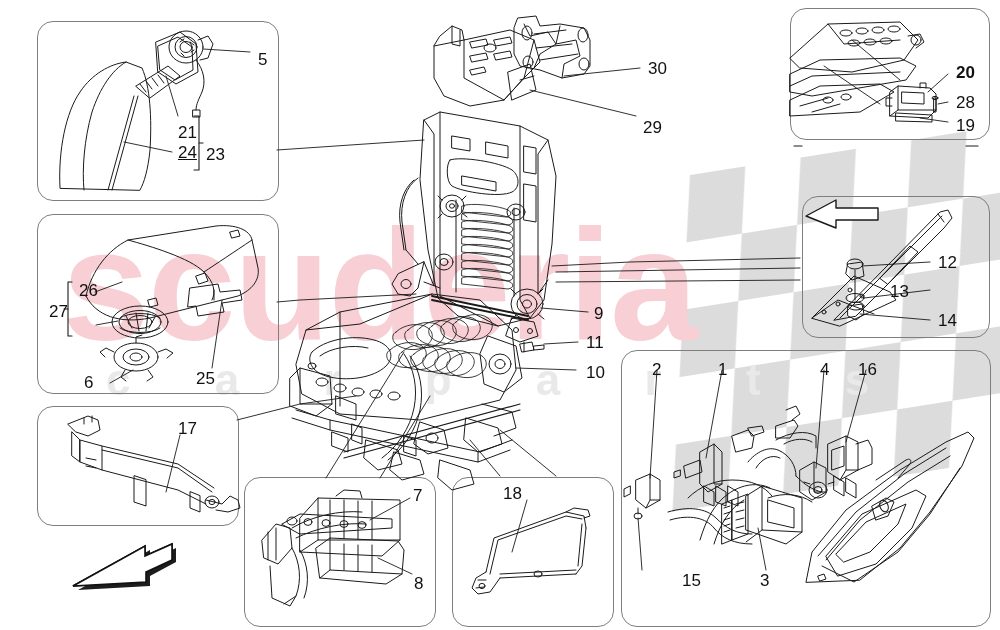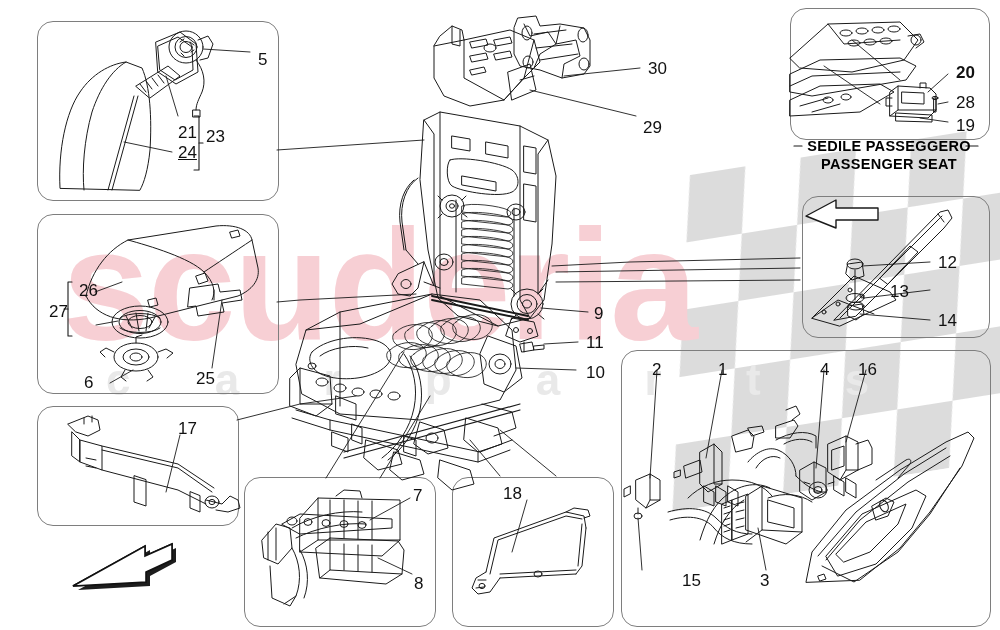--- a/index.html
+++ b/index.html
@@ -541,21 +541,21 @@
     <g>
       <path d="M73,586 L145,546 L145,556 L172,544 L172,560 L146,572 L146,582 Z" fill="#ffffff" stroke="#111111" stroke-width="1.6" transform="translate(0,0) rotate(0)"></path>
       <path d="M78,590 L150,550 L150,560 L176,548 L176,562 L150,576 L150,586 Z" fill="#111111" stroke="none" opacity="0.95"></path>
       <path d="M73,586 L145,546 L145,556 L172,544 L172,560 L146,572 L146,582 Z" fill="#ffffff" stroke="#111111" stroke-width="1.6"></path>
     </g>
   </svg>
 
   <div class="lbl" style="left:258px;top:51px;">5</div>
   <div class="lbl" style="left:178px;top:124px;">21</div>
   <div class="lbl" style="left:178px;top:144px;text-decoration:underline;">24</div>
-  <div class="lbl" style="left:206px;top:128px;">23</div>
+  <div class="lbl" style="left:206px;top:146px;">23</div>
 
   <div class="lbl" style="left:79px;top:282px;">26</div>
   <div class="lbl" style="left:49px;top:303px;">27</div>
   <div class="lbl" style="left:84px;top:374px;">6</div>
   <div class="lbl" style="left:196px;top:370px;">25</div>
 
   <div class="lbl" style="left:178px;top:420px;">17</div>
 
   <div class="lbl" style="left:413px;top:487px;">7</div>
   <div class="lbl" style="left:414px;top:575px;">8</div>
@@ -576,16 +576,14 @@
   <div class="lbl" style="left:956px;top:94px;">28</div>
   <div class="lbl" style="left:956px;top:117px;">19</div>
 
   <div class="lbl" style="left:652px;top:361px;">2</div>
   <div class="lbl" style="left:718px;top:361px;">1</div>
   <div class="lbl" style="left:820px;top:361px;">4</div>
   <div class="lbl" style="left:858px;top:361px;">16</div>
   <div class="lbl" style="left:634px;top:572px;margin-left:48px;">15</div>
   <div class="lbl" style="left:760px;top:572px;">3</div>
 
-  <div class="cap" style="left:790px;top:138px;width:198px;">SEDILE PASSEGGERO</div>
-  <div class="cap" style="left:790px;top:156px;width:198px;">PASSENGER SEAT</div>
 
 </div>
 
 </body></html>

